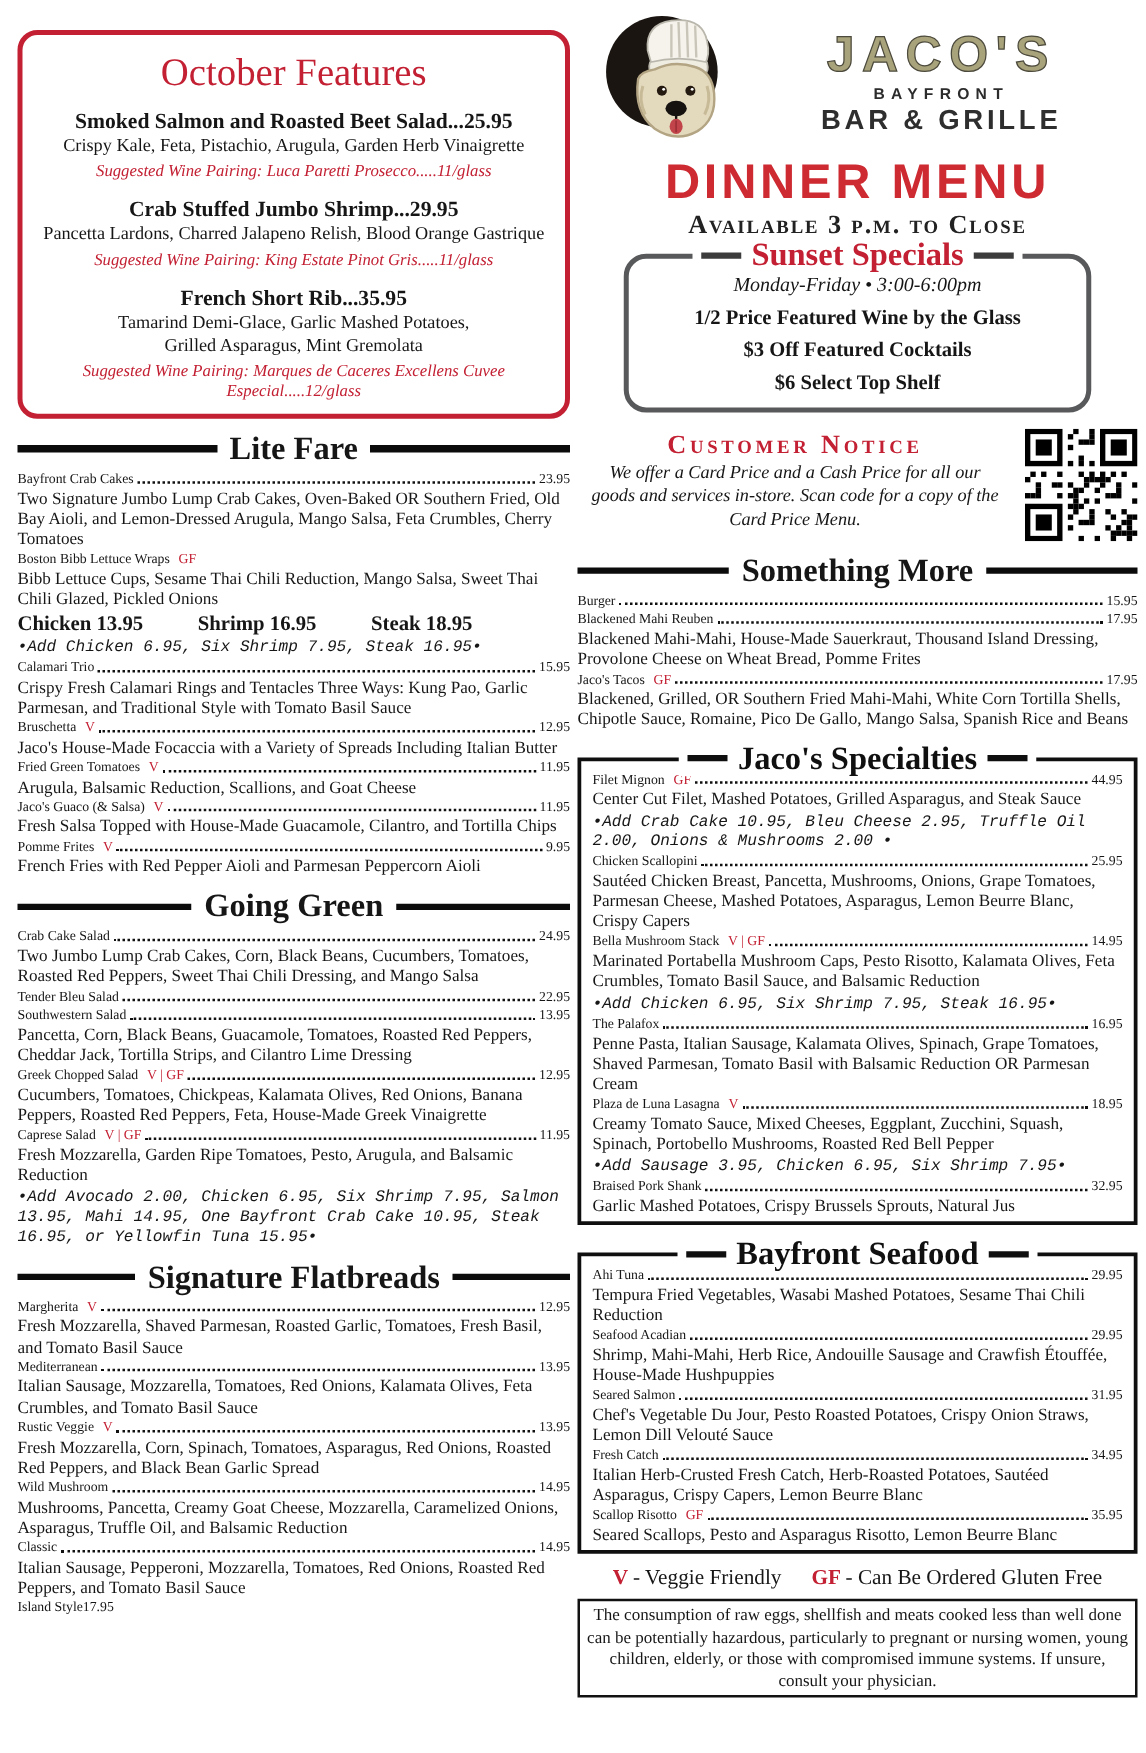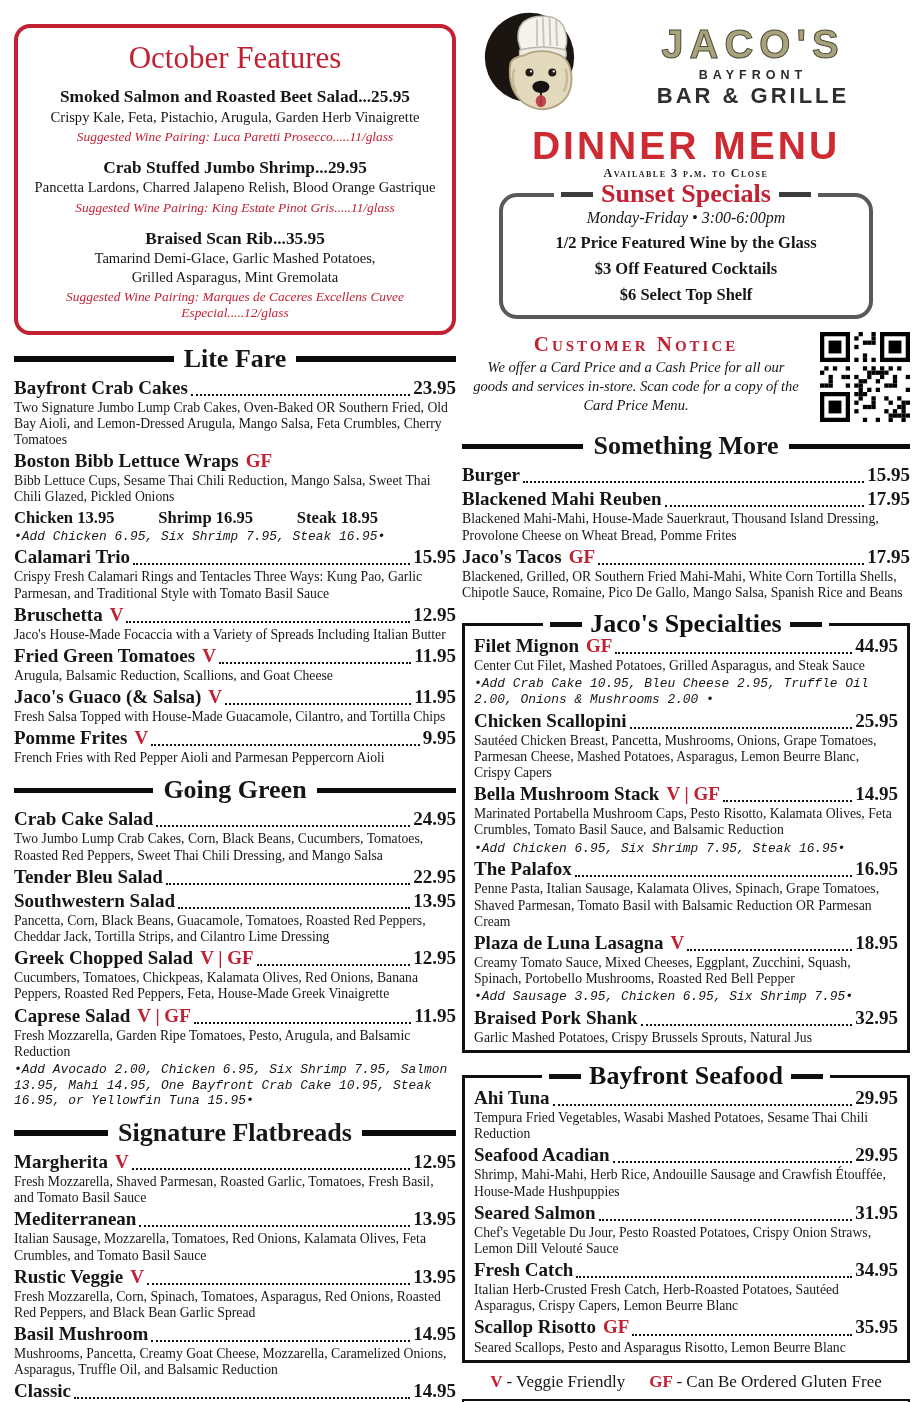--- a/index.html
+++ b/index.html
@@ -23,41 +23,41 @@
   .feat-name{font-size:17.3px;font-weight:bold;line-height:1.25;}
   .feat-desc{font-size:14.6px;line-height:1.25;white-space:pre-line;}
   .feat-pair{font-size:13.4px;font-style:italic;color:var(--red);margin-top:3px;}
 
   
   .rule-header{display:flex;align-items:center;gap:10px;font-size:26px;font-weight:bold;margin:9px 0 3px;}
   .rule-header::before,.rule-header::after{content:"";flex:1;height:5.5px;background:#0b0b0b;}
 
   
   .mi{margin-bottom:2px;}
-  .mi-line{display:flex;align-items:flex-end;font-size:19px;font-weight:bold;line-height:1.16;}
+  .mi-line{display:flex;align-items:flex-end;font-size:11px;font-weight:normal;line-height:1.16;}
   .mi-name{white-space:nowrap;}
   .mi-tags{color:var(--red);margin-left:7px;white-space:nowrap;}
   .leader{flex:1;border-bottom:2.8px dotted #111;margin:0 3px 3px;}
   .mi-price{white-space:nowrap;}
   .mi-desc{font-size:13.7px;line-height:1.18;margin:1px 0 2px;}
   .mi-inote,.mi-note{font-style:italic;font-size:12.9px;}
   .mi-note{line-height:1.22;margin:0 0 2px;font-family:Liberation Mono, monospace;}
   .mi-variants{display:flex;justify-content:space-between;padding-right:78px;font-size:16.6px;font-weight:bold;margin:2px 0 1px;gap:22px;}
 
   
   .brand{display:flex;align-items:flex-start;margin-left:20px;height:116px;}
   .dog{width:114px;height:114px;flex:none;}
   .brand-text{padding-top:16px;text-align:center;flex:1;font-family:"Liberation Sans",sans-serif;}
   .brand-name{font-size:40px;font-weight:bold;letter-spacing:6px;color:var(--logo-tan);
     line-height:1;-webkit-text-stroke:1px #4c4a3c;}
   .brand-sub1{font-size:12.5px;font-weight:bold;letter-spacing:5px;color:#2c2c2c;margin-top:4px;}
   .brand-sub2{font-size:22px;font-weight:bold;letter-spacing:3px;color:#2e2e2e;margin-top:1px;}
   .menu-title{font-family:"Liberation Sans",sans-serif;font-size:39px;font-weight:bold;letter-spacing:3px;
     color:#cd2a32;text-align:center;line-height:1;margin-top:2px;}
-  .menu-subtitle{font-size:12px;font-weight:bold;font-variant:small-caps;letter-spacing:1.5px;
+  .menu-subtitle{font-size:21px;font-weight:bold;font-variant:small-caps;letter-spacing:1.5px;
     text-align:center;color:#222;line-height:1.15;margin-top:2px;}
 
   
   .sunset-box{border:4px solid var(--gray-border);border-radius:18px;margin:12px 37px 0;
     padding:0 10px 8px;text-align:center;}
   .overlap-title{display:flex;justify-content:center;margin-top:-17px;}
   .overlap-title .inner{background:#fff;padding:0 7px;display:flex;align-items:center;gap:8px;
     font-size:26px;font-weight:bold;line-height:1.1;}
   .overlap-title .inner::before,.overlap-title .inner::after{content:"";width:32px;height:5px;background:#3c3c3c;}
   .sunset-box .inner{color:var(--red);}
@@ -97,21 +97,21 @@
             <div class="feat-name">Smoked Salmon and Roasted Beet Salad...25.95</div>
             <div class="feat-desc">Crispy Kale, Feta, Pistachio, Arugula, Garden Herb Vinaigrette</div>
             <div class="feat-pair">Suggested Wine Pairing: Luca Paretti Prosecco.....11/glass</div>
           </div>
           <div class="feat-item">
             <div class="feat-name">Crab Stuffed Jumbo Shrimp...29.95</div>
             <div class="feat-desc">Pancetta Lardons, Charred Jalapeno Relish, Blood Orange Gastrique</div>
             <div class="feat-pair">Suggested Wine Pairing: King Estate Pinot Gris.....11/glass</div>
           </div>
           <div class="feat-item">
-            <div class="feat-name">Braised Scan Rib...35.95</div>
+            <div class="feat-name">French Short Rib...35.95</div>
             <div class="feat-desc">Tamarind Demi-Glace, Garlic Mashed Potatoes,
 Grilled Asparagus, Mint Gremolata</div>
             <div class="feat-pair">Suggested Wine Pairing: Marques de Caceres Excellens Cuvee Especial.....12/glass</div>
           </div>
         </div>
     </section>
 
     <section>
       <div class="rule-header">
         <span>Lite Fare</span>
@@ -261,21 +261,21 @@
             <div class="mi-line">
               <span class="mi-name">Rustic Veggie</span>
               <span class="mi-tags">V</span>
               <span class="leader"></span>
               <span class="mi-price">13.95</span>
             </div>
             <div class="mi-desc">Fresh Mozzarella, Corn, Spinach, Tomatoes, Asparagus, Red Onions, Roasted Red Peppers, and Black Bean Garlic Spread</div>
           </div>
           <div class="mi">
             <div class="mi-line">
-              <span class="mi-name">Basil Mushroom</span>
+              <span class="mi-name">Wild Mushroom</span>
               <span class="leader"></span>
               <span class="mi-price">14.95</span>
             </div>
             <div class="mi-desc">Mushrooms, Pancetta, Creamy Goat Cheese, Mozzarella, Caramelized Onions, Asparagus, Truffle Oil, and Balsamic Reduction</div>
           </div>
           <div class="mi">
             <div class="mi-line">
               <span class="mi-name">Classic</span>
               <span class="leader"></span>
               <span class="mi-price">14.95</span>

